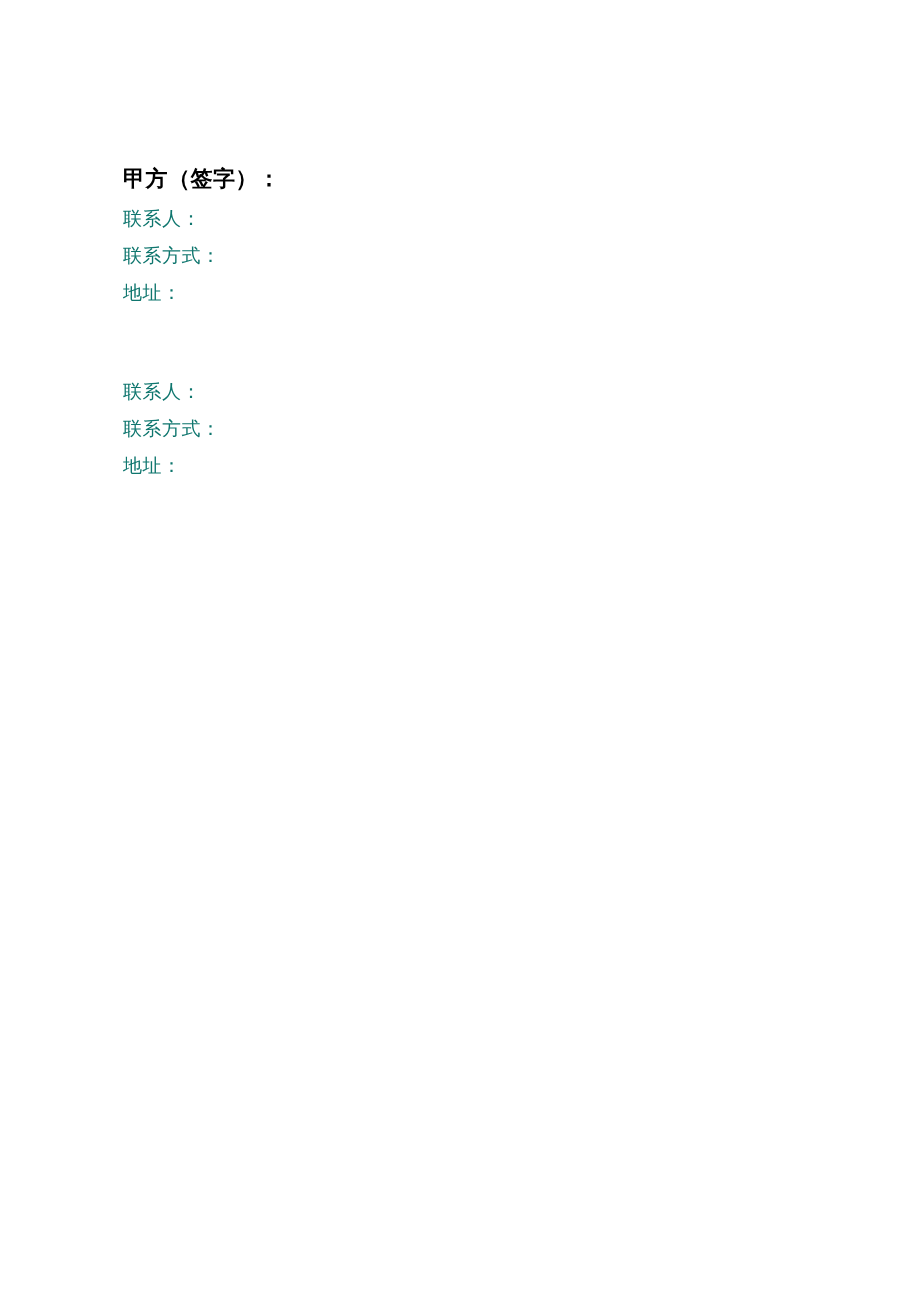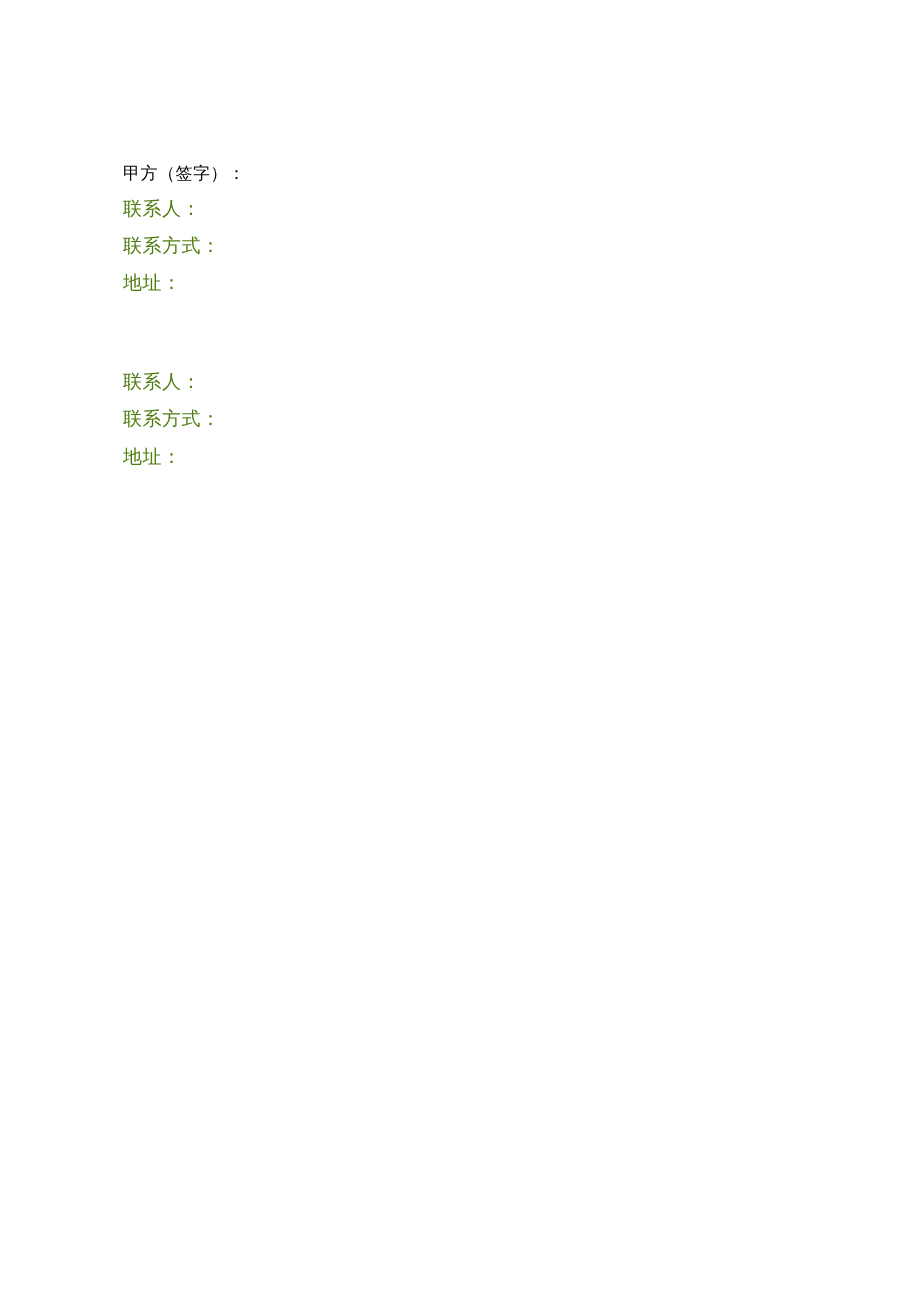--- a/index.html
+++ b/index.html
@@ -13,30 +13,30 @@
       background: #ffffff;
       font-family: "SimSun", "宋体", serif;
       padding-top: 158px;
       padding-left: 123px;
       padding-right: 123px;
     }
     .signature-block {
       margin-bottom: 62px;
     }
     .signature-header {
-      font-size: 17px;
-      font-weight: normal;
+      font-size: 22px;
+      font-weight: bold;
       color: #000000;
       line-height: 1.9;
       letter-spacing: 0.5px;
     }
     .signature-field {
       font-size: 19px;
       font-weight: normal;
-      color: #4d7c0f;
+      color: #0f766e;
       line-height: 1.95;
       letter-spacing: 0.5px;
     }
   </style>
 </head>
 <body>
 
 <div class="signature-block">
   <div class="signature-header">甲方（签字）：</div>
   <div class="signature-field">联系人：</div>

